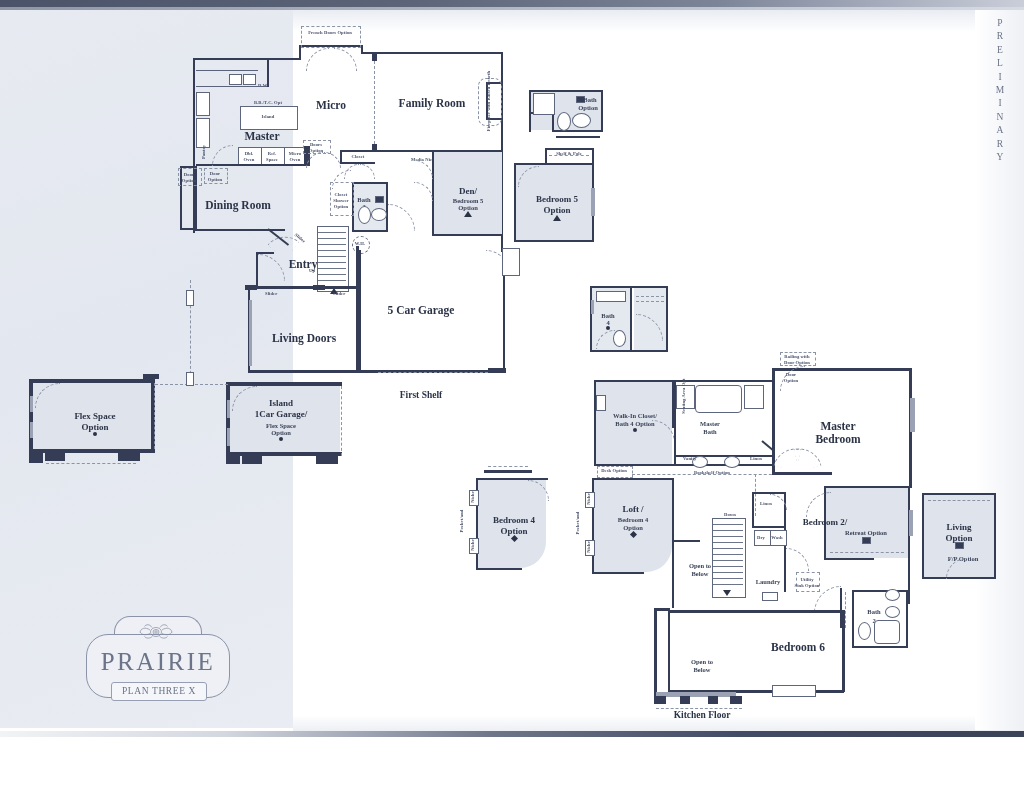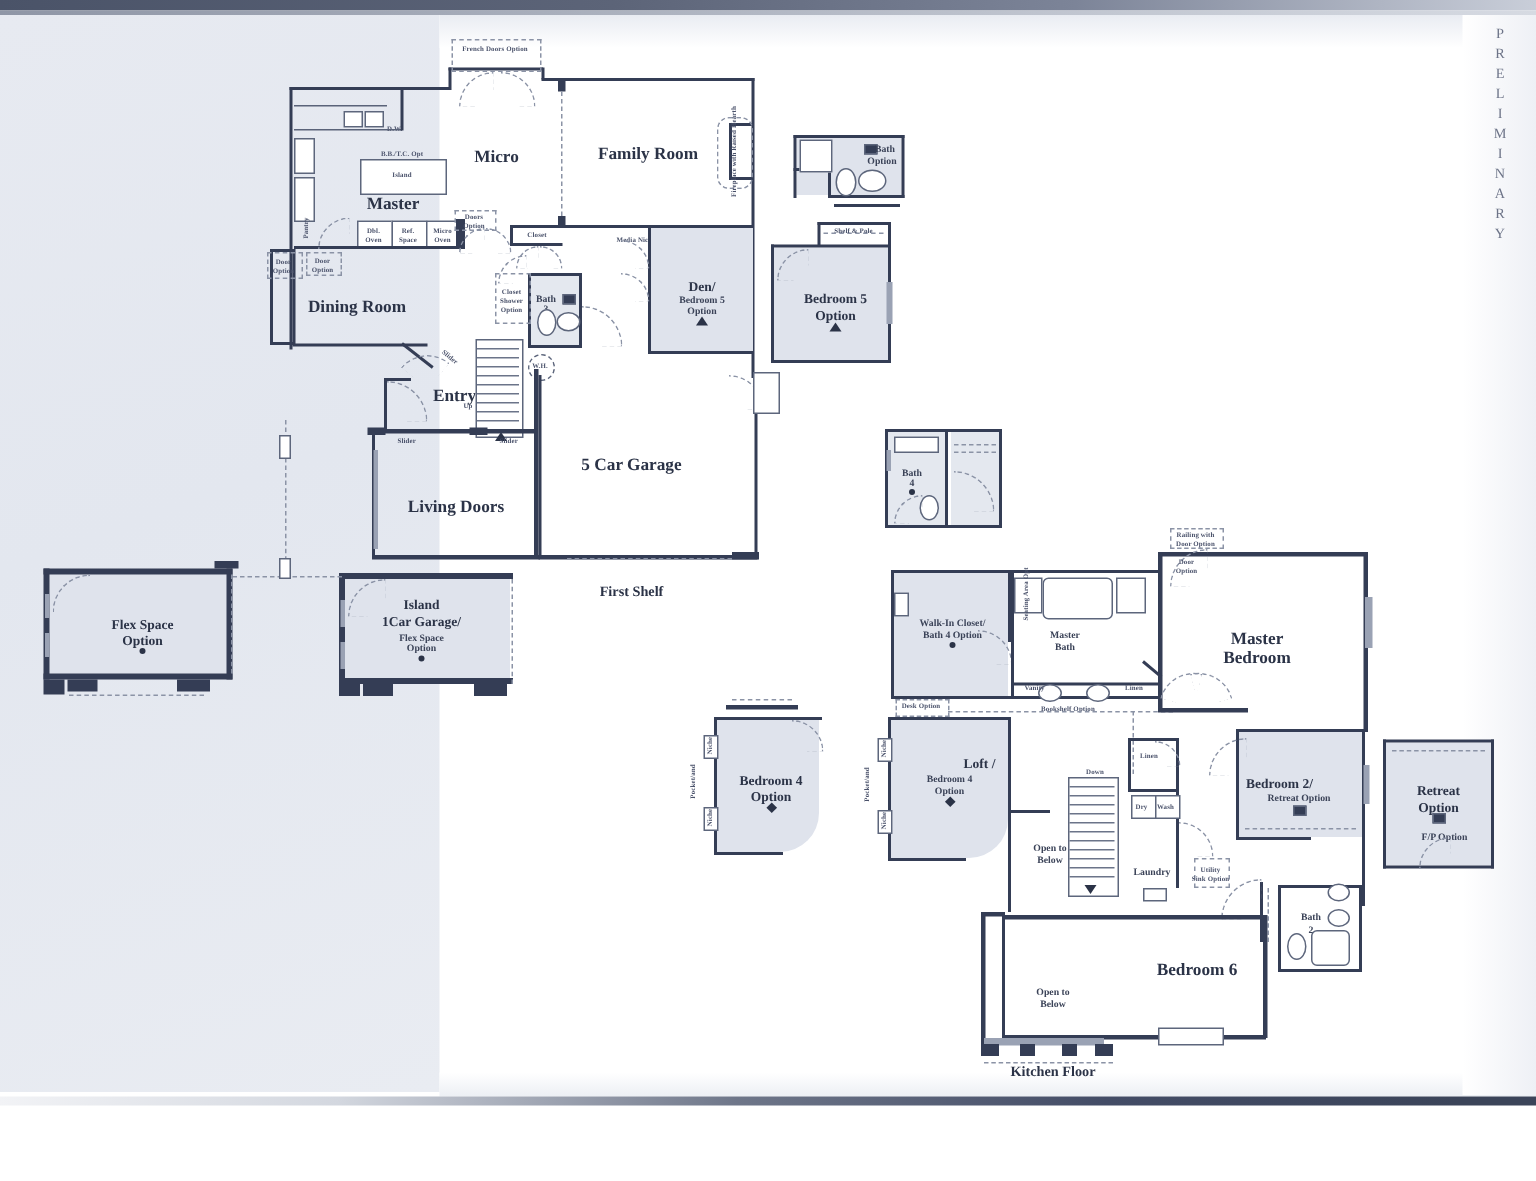--- a/index.html
+++ b/index.html
@@ -409,50 +409,50 @@
     <div class="wall" style="left:762px;top:440px;width:16px;height:2px;transform:rotate(40deg);transform-origin:left center;"></div>
     <div class="arcd" style="left:776px;top:446px;width:22px;height:22px;transform:rotate(15deg);"></div>
     <div class="arcd" style="left:796px;top:446px;width:22px;height:22px;transform:scaleX(-1) rotate(15deg);"></div>
     <div class="dashv" style="left:755px;top:474px;height:42px;"></div>
 
     <div class="opt" style="left:826px;top:488px;width:84px;height:70px;"></div>
     <div class="wall" style="left:824px;top:486px;width:88px;height:2px;"></div>
     <div class="wall" style="left:824px;top:486px;width:2px;height:74px;"></div>
     <div class="wall" style="left:908px;top:486px;width:2px;height:118px;"></div>
     <div class="wall" style="left:824px;top:558px;width:50px;height:2px;"></div>
-    <div class="lbl med" style="left:853px;top:517px;transform:translateX(-50%);">Bedroom 2/</div>
+    <div class="lbl med" style="left:825px;top:517px;transform:translateX(-50%);">Bedroom 2/</div>
     <div class="lbl sm" style="left:866px;top:529px;transform:translateX(-50%);">Retreat Option</div>
     <div class="fix" style="left:862px;top:537px;width:7px;height:5px;background:#343d55;"></div>
     <div class="dashline" style="left:830px;top:552px;width:74px;"></div>
     <div class="arcd" style="left:806px;top:492px;width:24px;height:24px;"></div>
     <div class="wallw" style="left:909px;top:510px;width:4px;height:26px;"></div>
 
     <div class="opt" style="left:924px;top:495px;width:70px;height:82px;"></div>
     <div class="wall" style="left:922px;top:493px;width:74px;height:2px;"></div>
     <div class="wall" style="left:922px;top:493px;width:2px;height:86px;"></div>
     <div class="wall" style="left:994px;top:493px;width:2px;height:86px;"></div>
     <div class="wall" style="left:922px;top:577px;width:74px;height:2px;"></div>
     <div class="dashline" style="left:928px;top:500px;width:62px;"></div>
-    <div class="lbl med" style="left:959px;top:522px;transform:translateX(-50%);">Retreat</div>
+    <div class="lbl med" style="left:959px;top:522px;transform:translateX(-50%);">Living</div>
     <div class="lbl med" style="left:959px;top:533px;transform:translateX(-50%);">Option</div>
     <div class="fix" style="left:955px;top:542px;width:7px;height:5px;background:#343d55;"></div>
     <div class="lbl sm" style="left:963px;top:555px;transform:translateX(-50%);">F/P Option</div>
     <div class="arcd" style="left:946px;top:558px;width:20px;height:20px;"></div>
 
     <div class="opt" style="left:594px;top:480px;width:78px;height:92px;border-radius:0 0 26px 0;"></div>
     <div class="wall" style="left:592px;top:478px;width:82px;height:2px;"></div>
     <div class="wall" style="left:592px;top:478px;width:2px;height:96px;"></div>
     <div class="wall" style="left:592px;top:572px;width:52px;height:2px;"></div>
     <div class="wall" style="left:672px;top:478px;width:2px;height:64px;"></div>
     <div class="fix" style="left:585px;top:492px;width:8px;height:14px;"></div>
     <div class="fix" style="left:585px;top:540px;width:8px;height:14px;"></div>
     <div class="lbl xs" style="left:589px;top:499px;transform:translate(-50%,-50%) rotate(-90deg);">Niche</div>
     <div class="lbl xs" style="left:589px;top:547px;transform:translate(-50%,-50%) rotate(-90deg);">Niche</div>
     <div class="lbl xs" style="left:578px;top:523px;transform:translate(-50%,-50%) rotate(-90deg);">Pocket/and</div>
-    <div class="lbl med" style="left:633px;top:504px;transform:translateX(-50%);margin-left:20px;">Loft /</div>
+    <div class="lbl med" style="left:633px;top:504px;transform:translateX(-50%);">Loft /</div>
     <div class="lbl sm" style="left:633px;top:516px;transform:translateX(-50%);">Bedroom 4</div>
     <div class="lbl sm" style="left:633px;top:524px;transform:translateX(-50%);">Option</div>
     <div class="diam" style="left:631px;top:532px;"></div>
 
     <div class="opt" style="left:478px;top:480px;width:68px;height:88px;border-radius:0 0 26px 0;"></div>
     <div class="wall" style="left:476px;top:478px;width:72px;height:2px;"></div>
     <div class="wall" style="left:476px;top:478px;width:2px;height:92px;"></div>
     <div class="wall" style="left:476px;top:568px;width:46px;height:2px;"></div>
     <div class="wall" style="left:484px;top:470px;width:48px;height:3px;"></div>
     <div class="dashline" style="left:488px;top:466px;width:40px;"></div>
@@ -532,16 +532,35 @@
     <div class="wallw" style="left:656px;top:692px;width:80px;height:5px;"></div>
     <div class="wall" style="left:654px;top:696px;width:12px;height:8px;"></div>
     <div class="wall" style="left:680px;top:696px;width:10px;height:8px;"></div>
     <div class="wall" style="left:708px;top:696px;width:10px;height:8px;"></div>
     <div class="wall" style="left:730px;top:696px;width:12px;height:8px;"></div>
     <div class="dashline" style="left:656px;top:708px;width:86px;"></div>
 
     <div class="lbl flr" style="left:702px;top:710px;transform:translateX(-50%);">Kitchen Floor</div>
   </div>
 
+  <div class="logo-wrap">
+    <div class="logo-top"></div>
+    <div class="logo-plate"></div>
+    <svg class="logo-rose" viewBox="0 0 72 40">
+      <g fill="none" stroke="#7b8396" stroke-width="1.3">
+        <ellipse cx="36" cy="20" rx="11" ry="9"></ellipse>
+        <ellipse cx="36" cy="20" rx="6" ry="5"></ellipse>
+        <circle cx="36" cy="20" r="2.4"></circle>
+        <path d="M24 16 C14 9, 6 13, 4 20 C7 26, 16 27, 24 23"></path>
+        <path d="M48 16 C58 9, 66 13, 68 20 C65 26, 56 27, 48 23"></path>
+        <path d="M28 11 C24 4, 16 4, 13 9"></path>
+        <path d="M44 11 C48 4, 56 4, 59 9"></path>
+        <path d="M29 28 C24 34, 16 33, 13 29"></path>
+        <path d="M43 28 C48 34, 56 33, 59 29"></path>
+      </g>
+    </svg>
+    <div class="logo-name">PRAIRIE</div>
+    <div class="logo-sub">PLAN THREE X</div>
+  </div>
 
   <div class="bot-band"></div>
 
 </div>
 
 </body></html>

